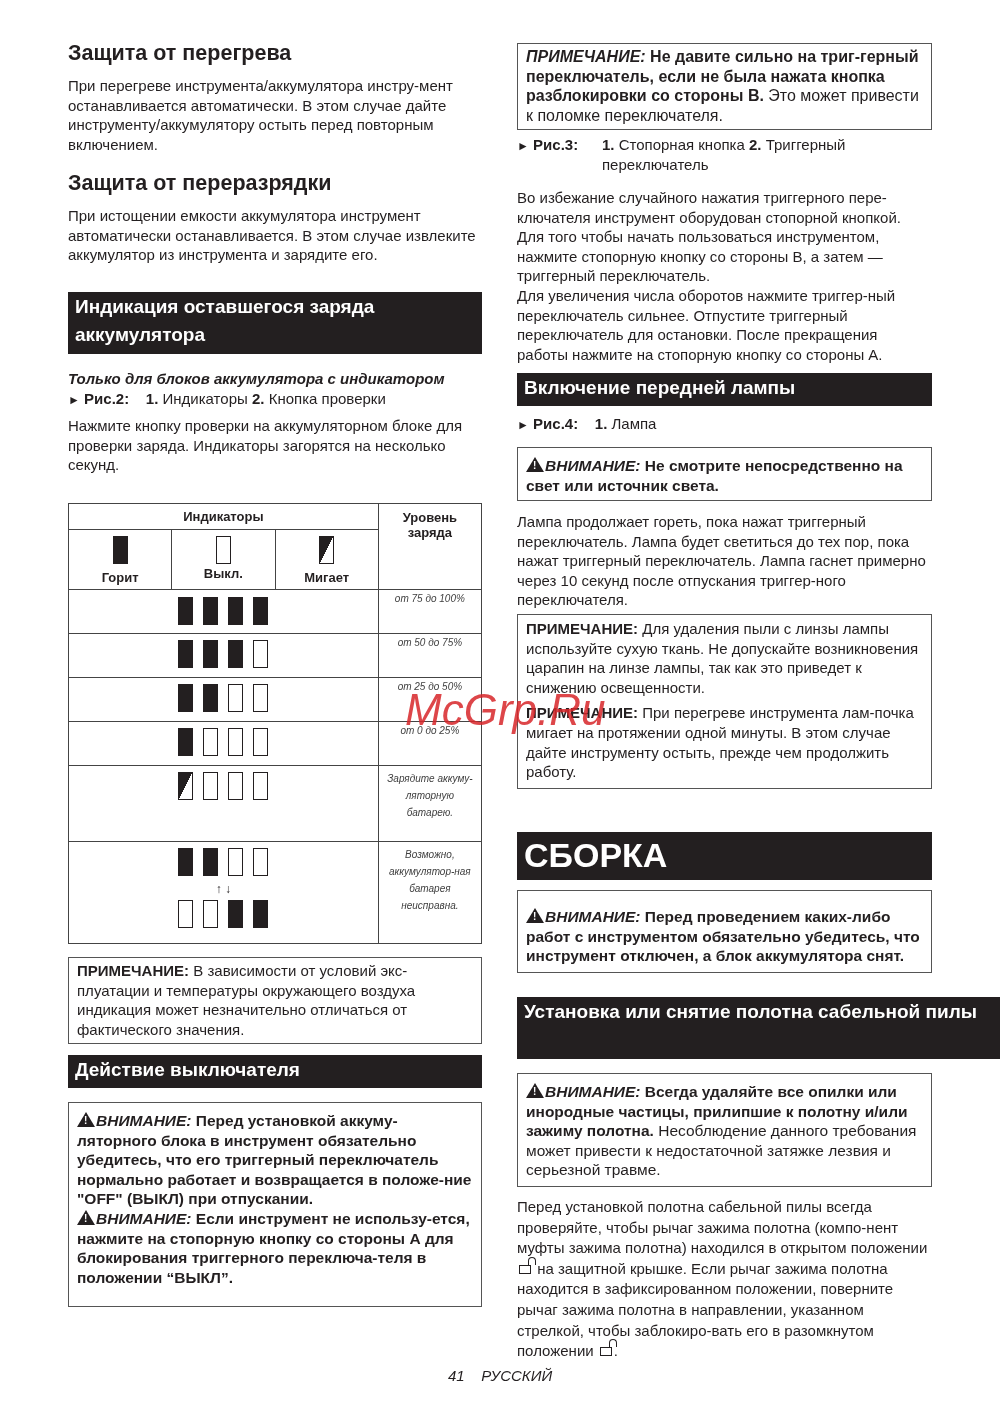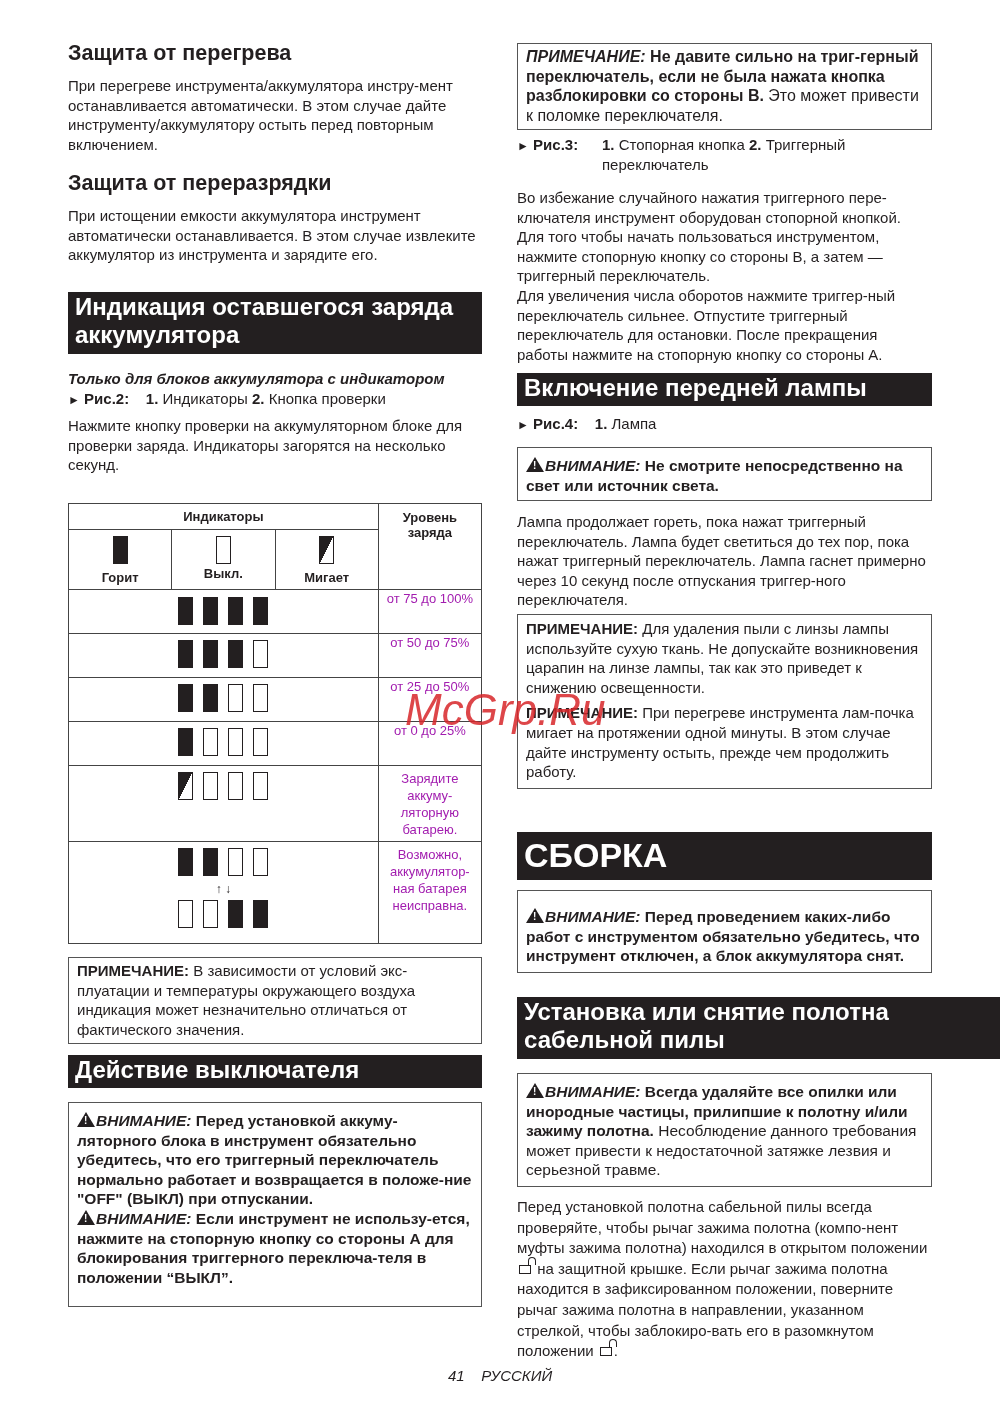--- a/index.html
+++ b/index.html
@@ -1,21 +1,21 @@
 <!DOCTYPE html>
 <html><head>
 <meta charset="utf-8">
 <style>
   html, body { margin:0; padding:0; background:#ffffff; }
   body { width:1000px; height:1419px; position:relative; overflow:hidden;
          font-family:"Liberation Sans", sans-serif; color:#231f20; }
   .abs { position:absolute; }
   .h2 { font-size:21.5px; font-weight:bold; line-height:26px; margin:0; }
   .p { font-size:15px; line-height:19.6px; margin:0; }
-  .bar { background:#231f20; color:#fff; font-weight:bold; font-size:24px; line-height:27.5px;
+  .bar { background:#231f20; color:#fff; font-weight:bold; font-size:19px; line-height:27.5px;
          padding:1px 7px 2px 7px; box-sizing:border-box; }
   .box { border:1.5px solid #555; box-sizing:border-box; padding:3px 7px 4px 8px;
          font-size:15px; line-height:19.6px; }
   .box b, .p b { font-weight:bold; }
   .warn-title { font-weight:bold; font-style:italic; }
   .warn-icon { display:inline-block; width:0; height:0; border-left:9px solid transparent;
                border-right:9px solid transparent; border-bottom:15px solid #231f20; position:relative;
                vertical-align:-1px; margin-right:1px; }
   .warn-icon::after { content:"!"; position:absolute; left:-2px; top:3px; color:#fff; font-size:10px;
                       font-weight:bold; line-height:11px; }
@@ -24,21 +24,21 @@
   .fig .arrow { font-size:12px; }
   
   table.ind { border-collapse:collapse; position:absolute; left:68px; top:503px; width:414px;
               font-size:13px; }
   table.ind td { border:1.5px solid #444; padding:0; text-align:center; vertical-align:top; }
   .cell-lamps { display:flex; justify-content:center; gap:10px; padding-top:6px; }
   .lamp { width:15px; height:28px; box-sizing:border-box; border:1.5px solid #231f20; background:#fff; }
   .lamp.on { background:#231f20; }
   .lamp.blink { background:linear-gradient(to top left, #fff 50%, #231f20 50%); }
   .legend-label { font-weight:bold; font-size:13px; line-height:15px; }
-  .level { font-size:13px; line-height:17px; padding-top:4px; color:#a21caf; }
+  .level { font-size:10px; line-height:17px; padding-top:4px; color:#404040;font-style:italic; }
   .arrows { font-size:12px; line-height:14px; margin:6px 0 4px 0; }
   .bigbar { background:#231f20; color:#fff; font-weight:bold; font-size:34px; line-height:46px;
             padding:0 7px; box-sizing:border-box; }
   .lock-icon { display:inline-block; width:12px; height:9px; border:1.5px solid #231f20;
                box-sizing:border-box; position:relative; vertical-align:0; margin:0 2px; }
   .lock-icon::after { content:""; position:absolute; right:-6px; top:-9px; width:6px; height:7px;
                       border:1.5px solid #231f20; border-bottom:none; border-radius:4px 4px 0 0; }
   .watermark { position:absolute; left:405px; top:685px; color:#d8262a; font-size:44px;
                font-style:italic; opacity:0.85; letter-spacing:0px; }
   .footer { position:absolute; left:0; width:1000px; top:1367px; text-align:center;

